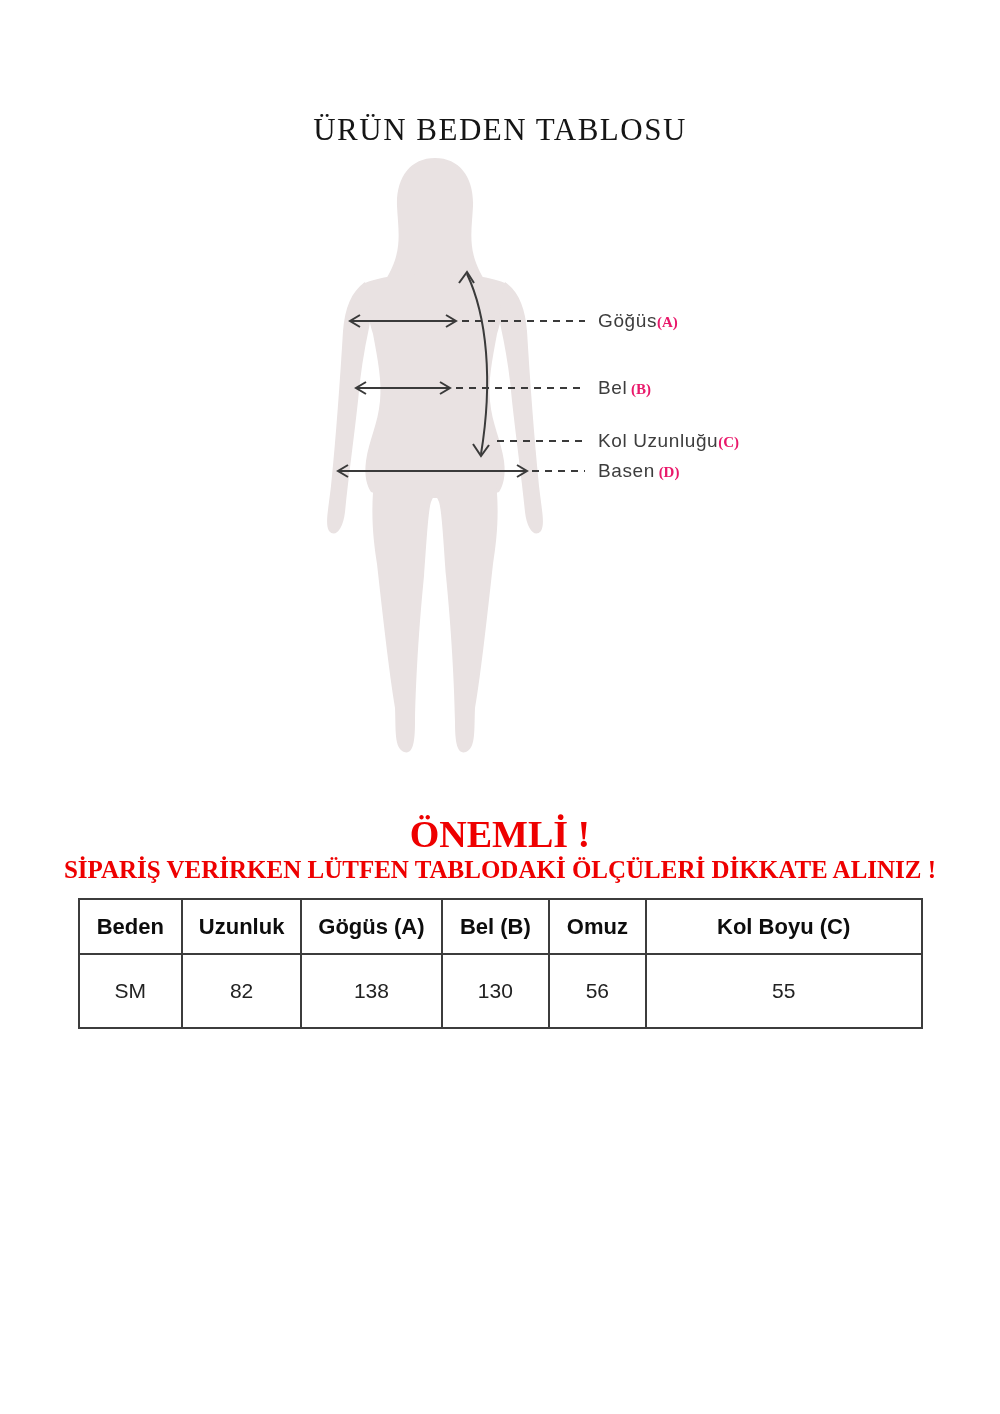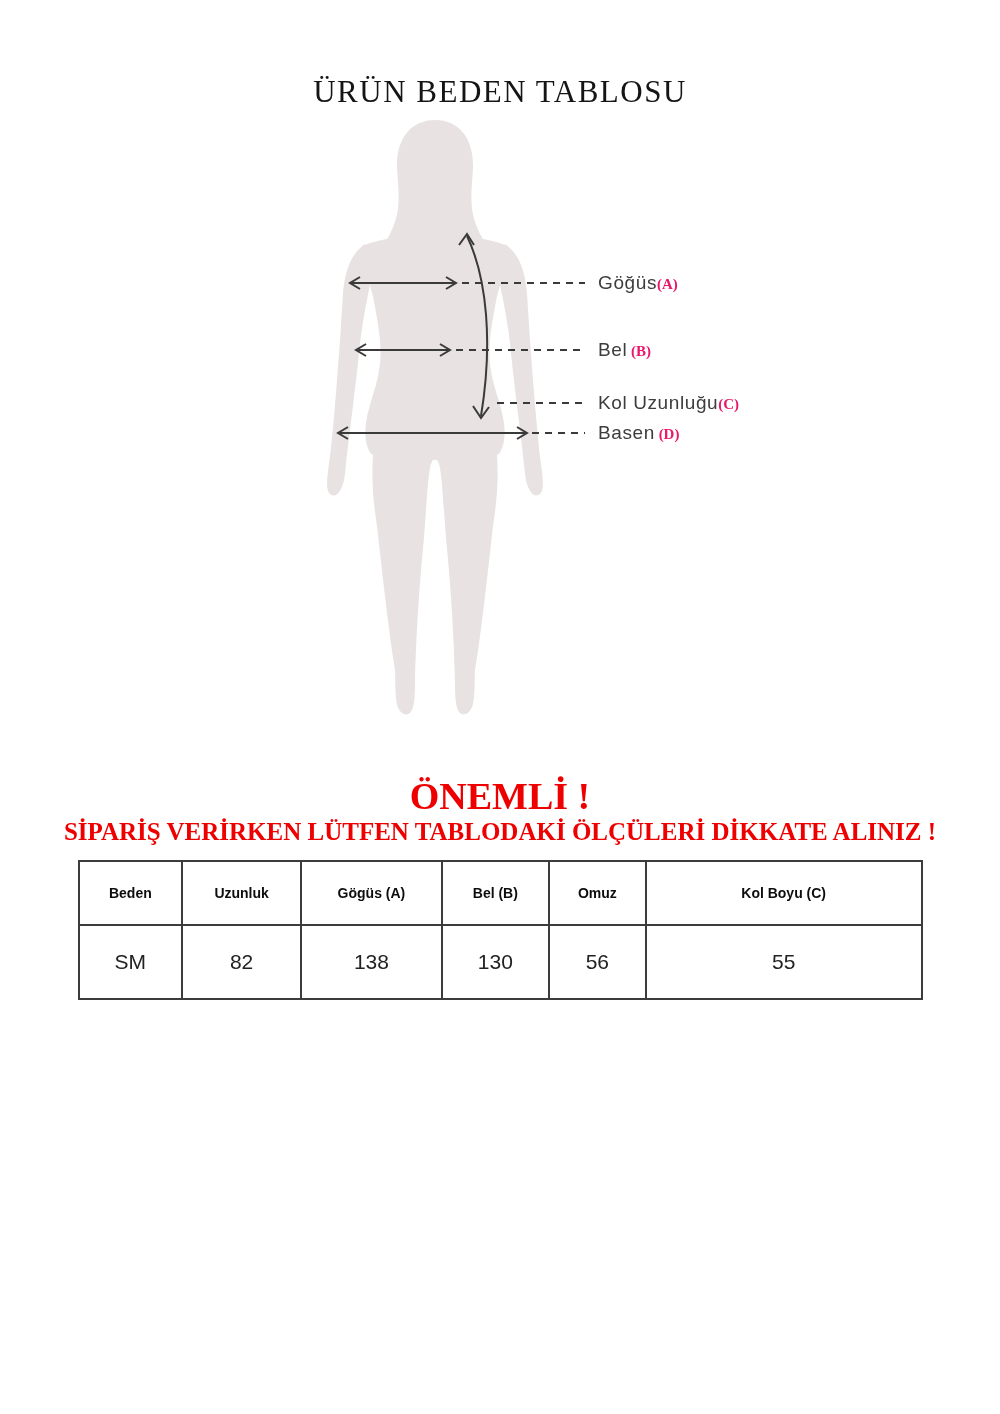--- a/index.html
+++ b/index.html
@@ -13,21 +13,21 @@
   *{margin:0;padding:0;box-sizing:border-box;}
   html,body{background:#ffffff;}
   body{
     width:1000px;height:1414px;
     font-family:"Liberation Sans",sans-serif;
     color:var(--ink);
     overflow:hidden;
     position:relative;
   }
   .page-title{
-    padding-top:74px;
+    padding-top:112px;
     text-align:center;
     font-family:"Liberation Serif",serif;
     font-weight:400;
     font-size:31px;
     letter-spacing:1.5px;
     color:#151515;
   }
   .figure-area{
     position:relative;
     width:1000px;height:648px;
@@ -72,22 +72,22 @@
     margin:14px auto 0 auto;
     border-collapse:collapse;
     table-layout:fixed;
   }
   .size-table th,.size-table td{
     border:2px solid #3c3c3c;
     text-align:center;
     vertical-align:middle;
   }
   .size-table th{
-    height:64px;
-    font-size:14px;
+    height:55px;
+    font-size:22px;
     font-weight:700;
     color:#0d0d0d;
   }
   .size-table td{
     height:74px;
     font-size:21px;
     font-weight:400;
     color:#222222;
   }
 </style>

